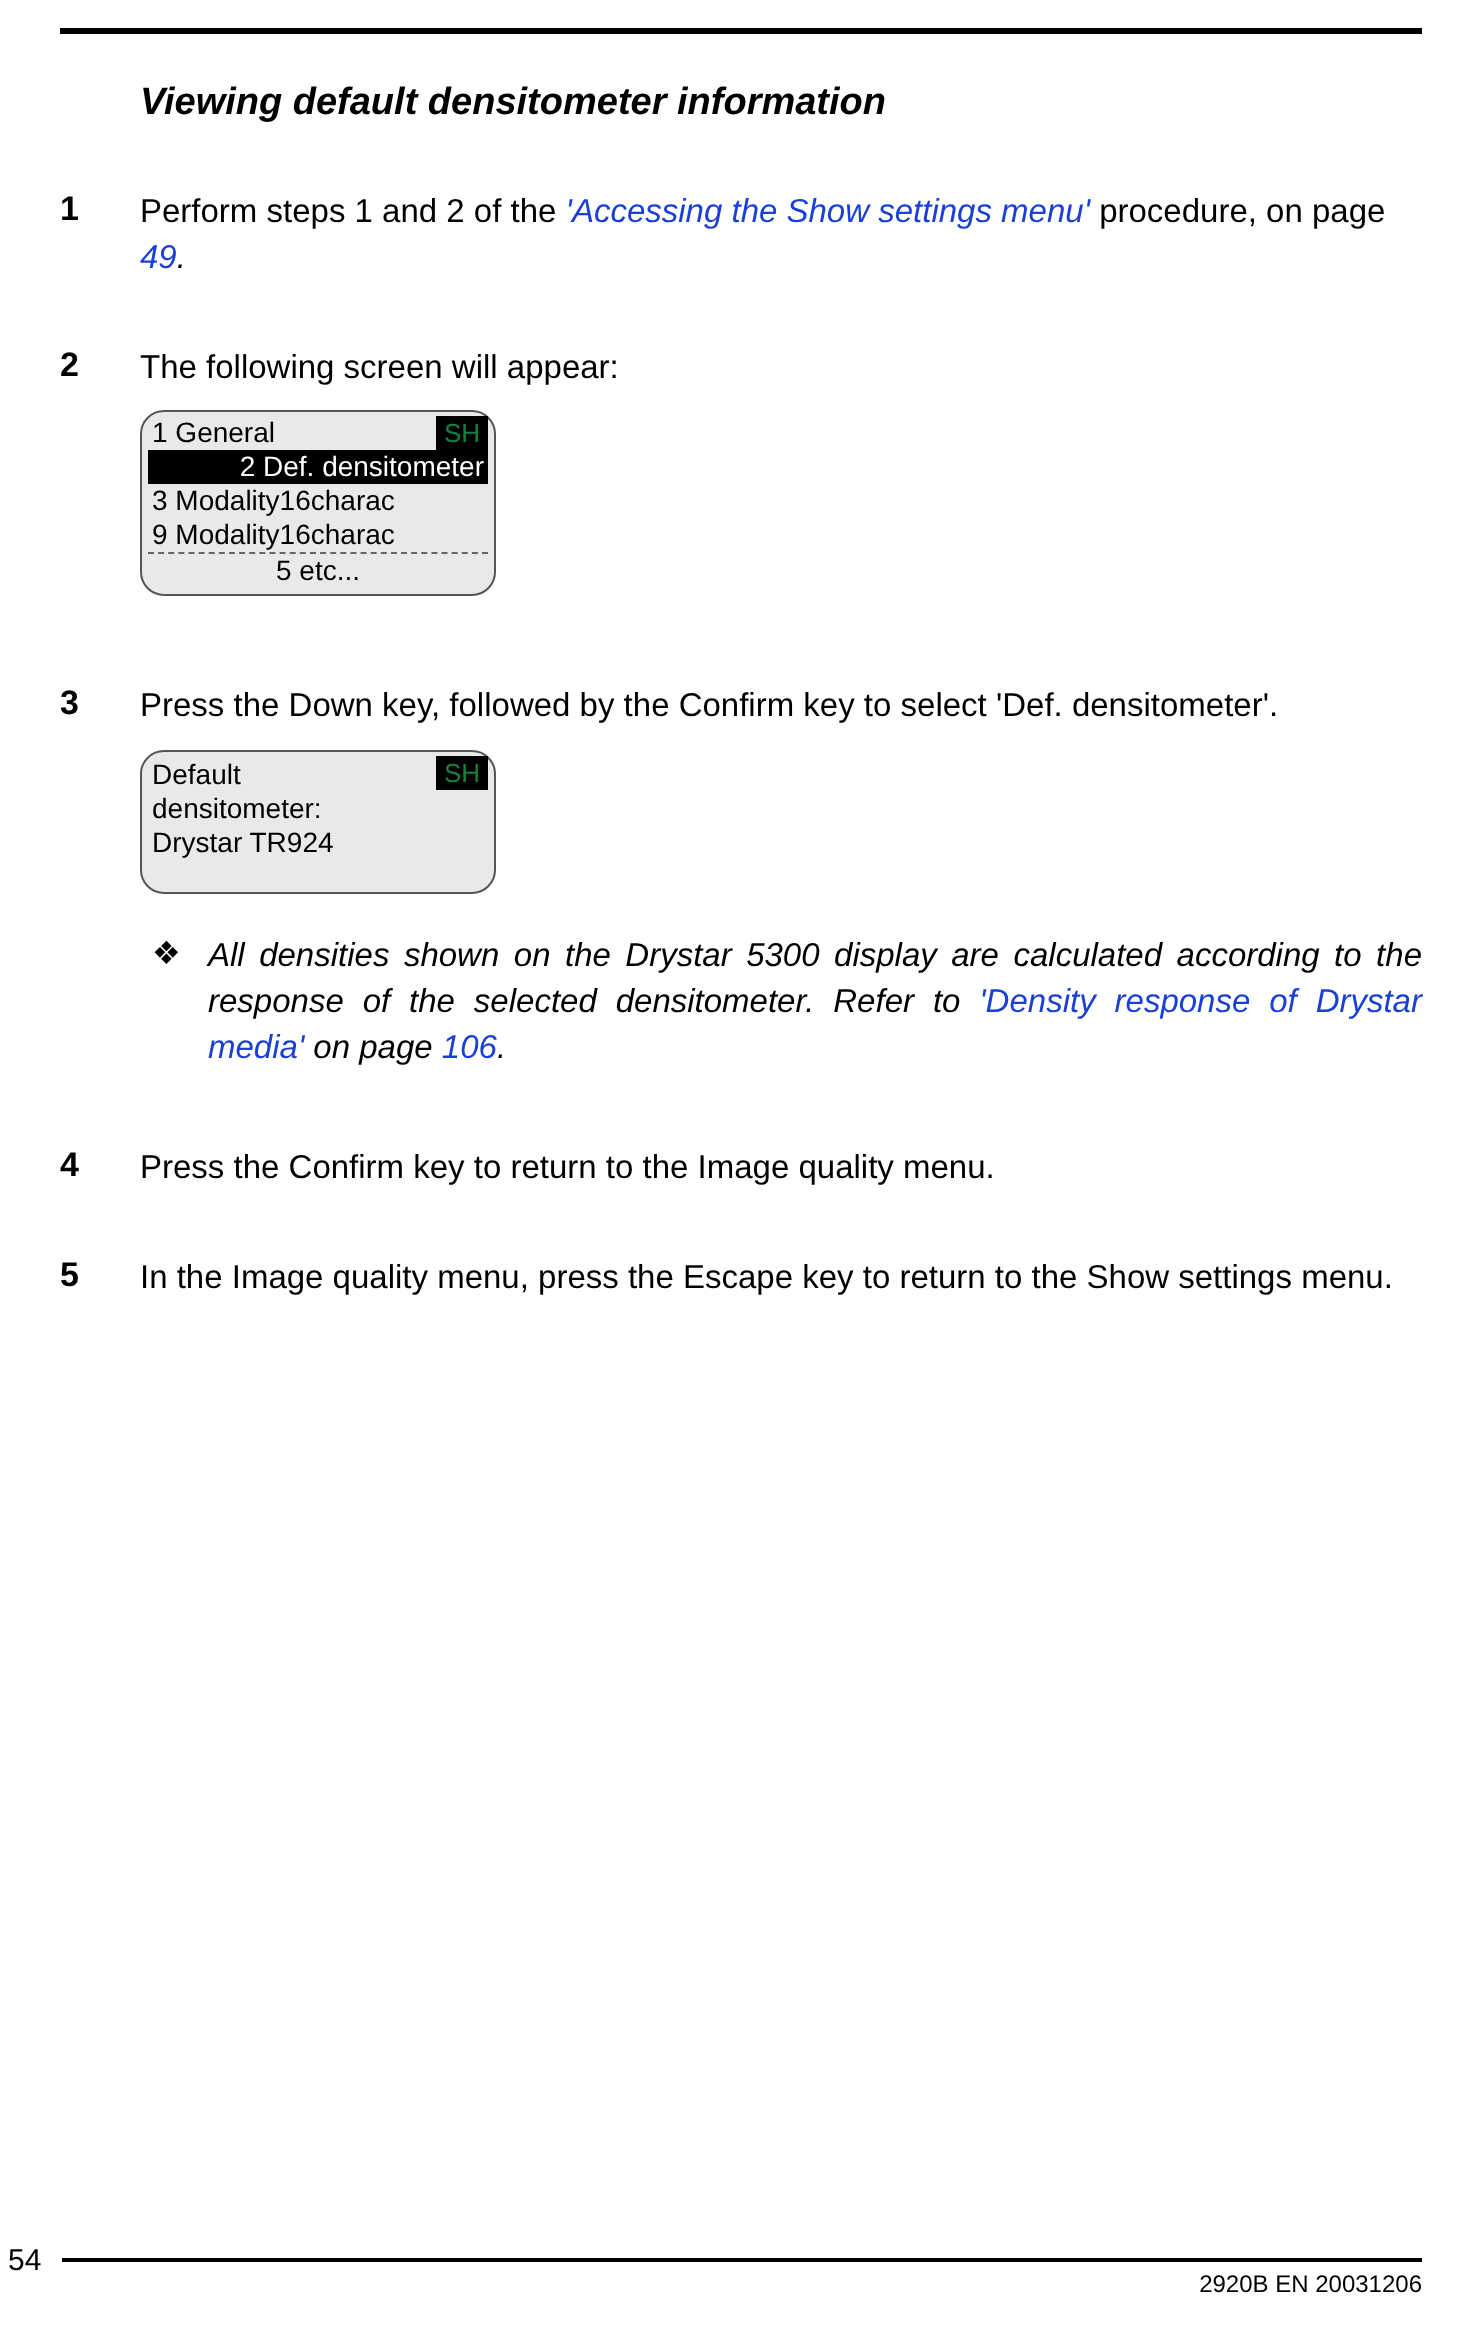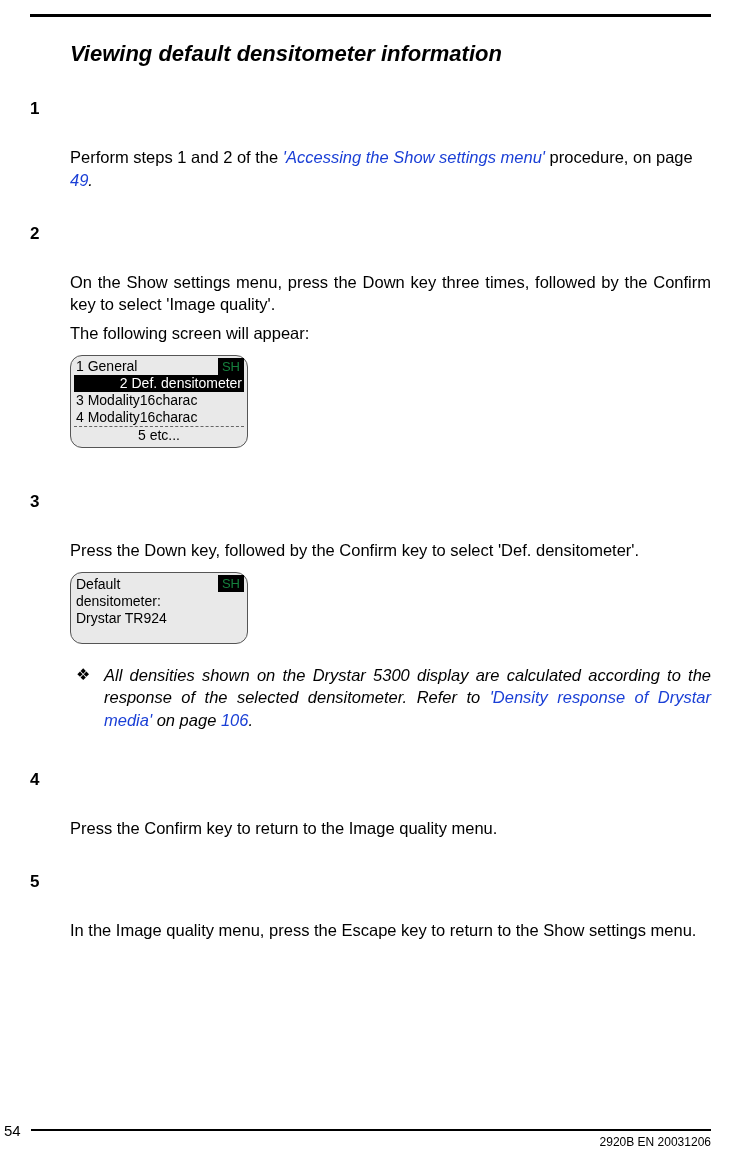--- a/index.html
+++ b/index.html
@@ -14,39 +14,38 @@
     .page {
       padding: 14px 30px 0 30px;
     }
     .top-rule {
       border-top: 3px solid #000;
       margin-bottom: 24px;
     }
     .heading {
       font-style: italic;
       font-weight: bold;
-      font-size: 22px;
+      font-size: 19px;
       margin-left: 40px;
       margin-bottom: 32px;
     }
     .step {
       display: flex;
       margin-bottom: 26px;
     }
     .step-num {
       width: 40px;
       font-weight: bold;
       font-size: 17px;
       flex-shrink: 0;
     }
     .step-body {
       flex: 1;
       font-size: 16.5px;
       line-height: 1.38;
-      margin-top: 47px;
     }
     .step-body p { margin-bottom: 6px; }
     .step-body p.justify { text-align: justify; }
     .ital-link {
       font-style: italic;
       color: #1a3fd6;
     }
     .ital { font-style: italic; }
     .lcd {
       margin: 10px 0 18px 0;
@@ -155,28 +154,27 @@
     <div class="step-body">
       <p>
         <span>Perform steps 1 and 2 of the </span><span class="ital-link">'Accessing the Show settings menu'</span><span> procedure, on page </span><span class="ital-link">49</span><span class="ital">.</span>
       </p>
     </div>
   </div>
 
   <div class="step">
     <div class="step-num">2</div>
     <div class="step-body">
-      <p class="justify">On the Show settings menu, press the Down key three times, followed by the Confirm key to select 'Image quality'.</p>
       <p>The following screen will appear:</p>
       <div class="lcd">
         <div class="sh-badge">SH</div>
         <div class="lcd-row">1 General</div>
         <div class="lcd-row sel">2 Def. densitometer</div>
         <div class="lcd-row">3 Modality16charac</div>
-        <div class="lcd-row">4 Modality16charac</div>
+        <div class="lcd-row">9 Modality16charac</div>
         <div class="lcd-row lcd-etc">5 etc...</div>
       </div>
     </div>
   </div>
 
   <div class="step">
     <div class="step-num">3</div>
     <div class="step-body">
       <p class="justify">Press the Down key, followed by the Confirm key to select 'Def. densitometer'.</p>
       <div class="lcd2">

